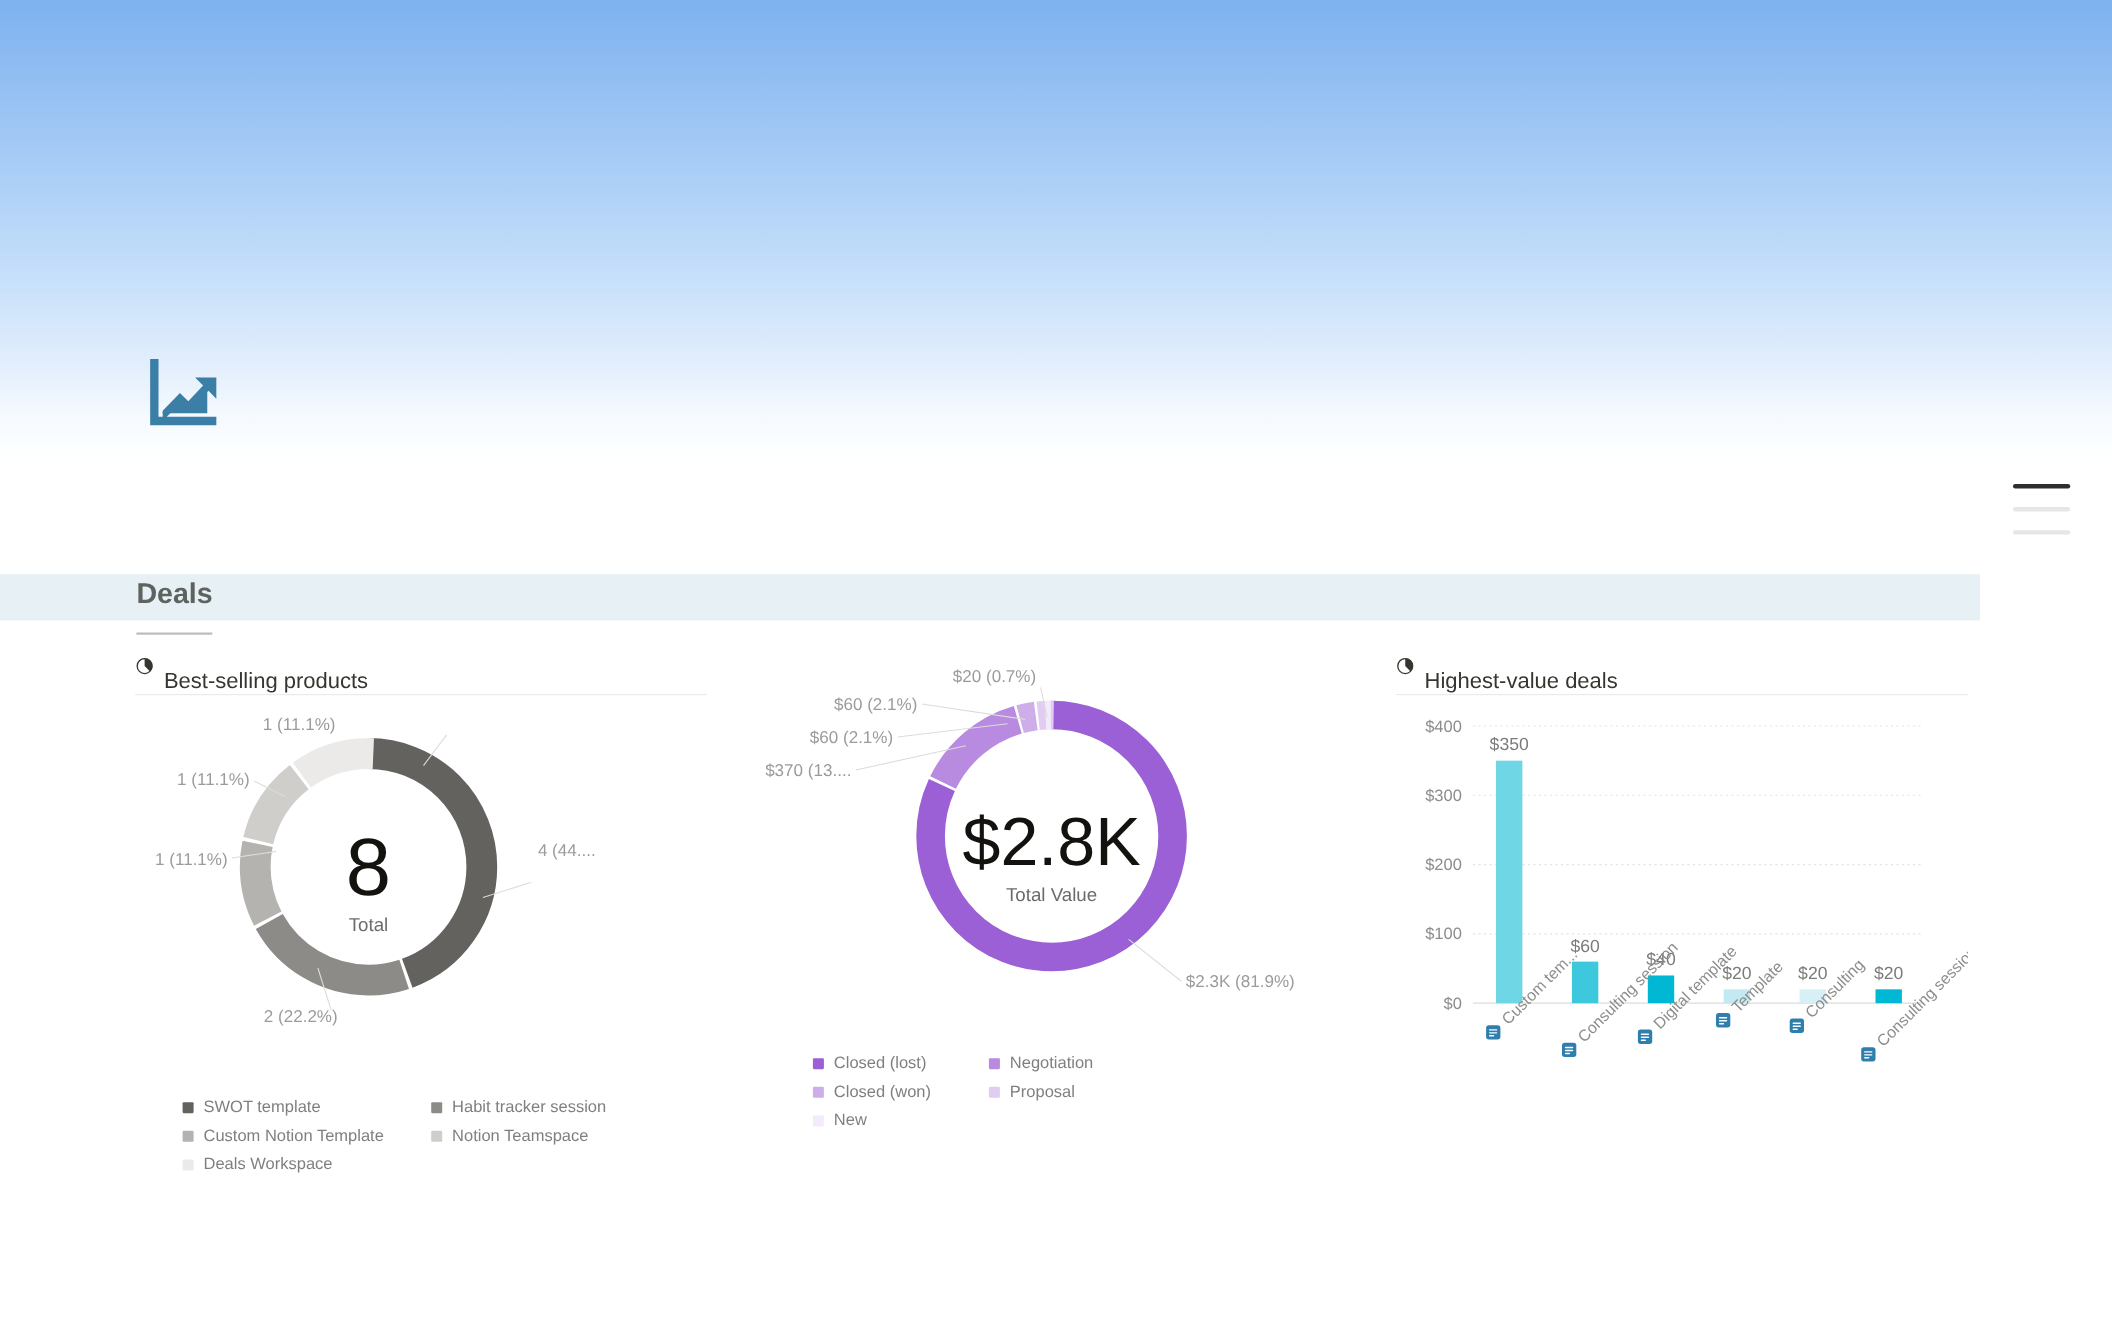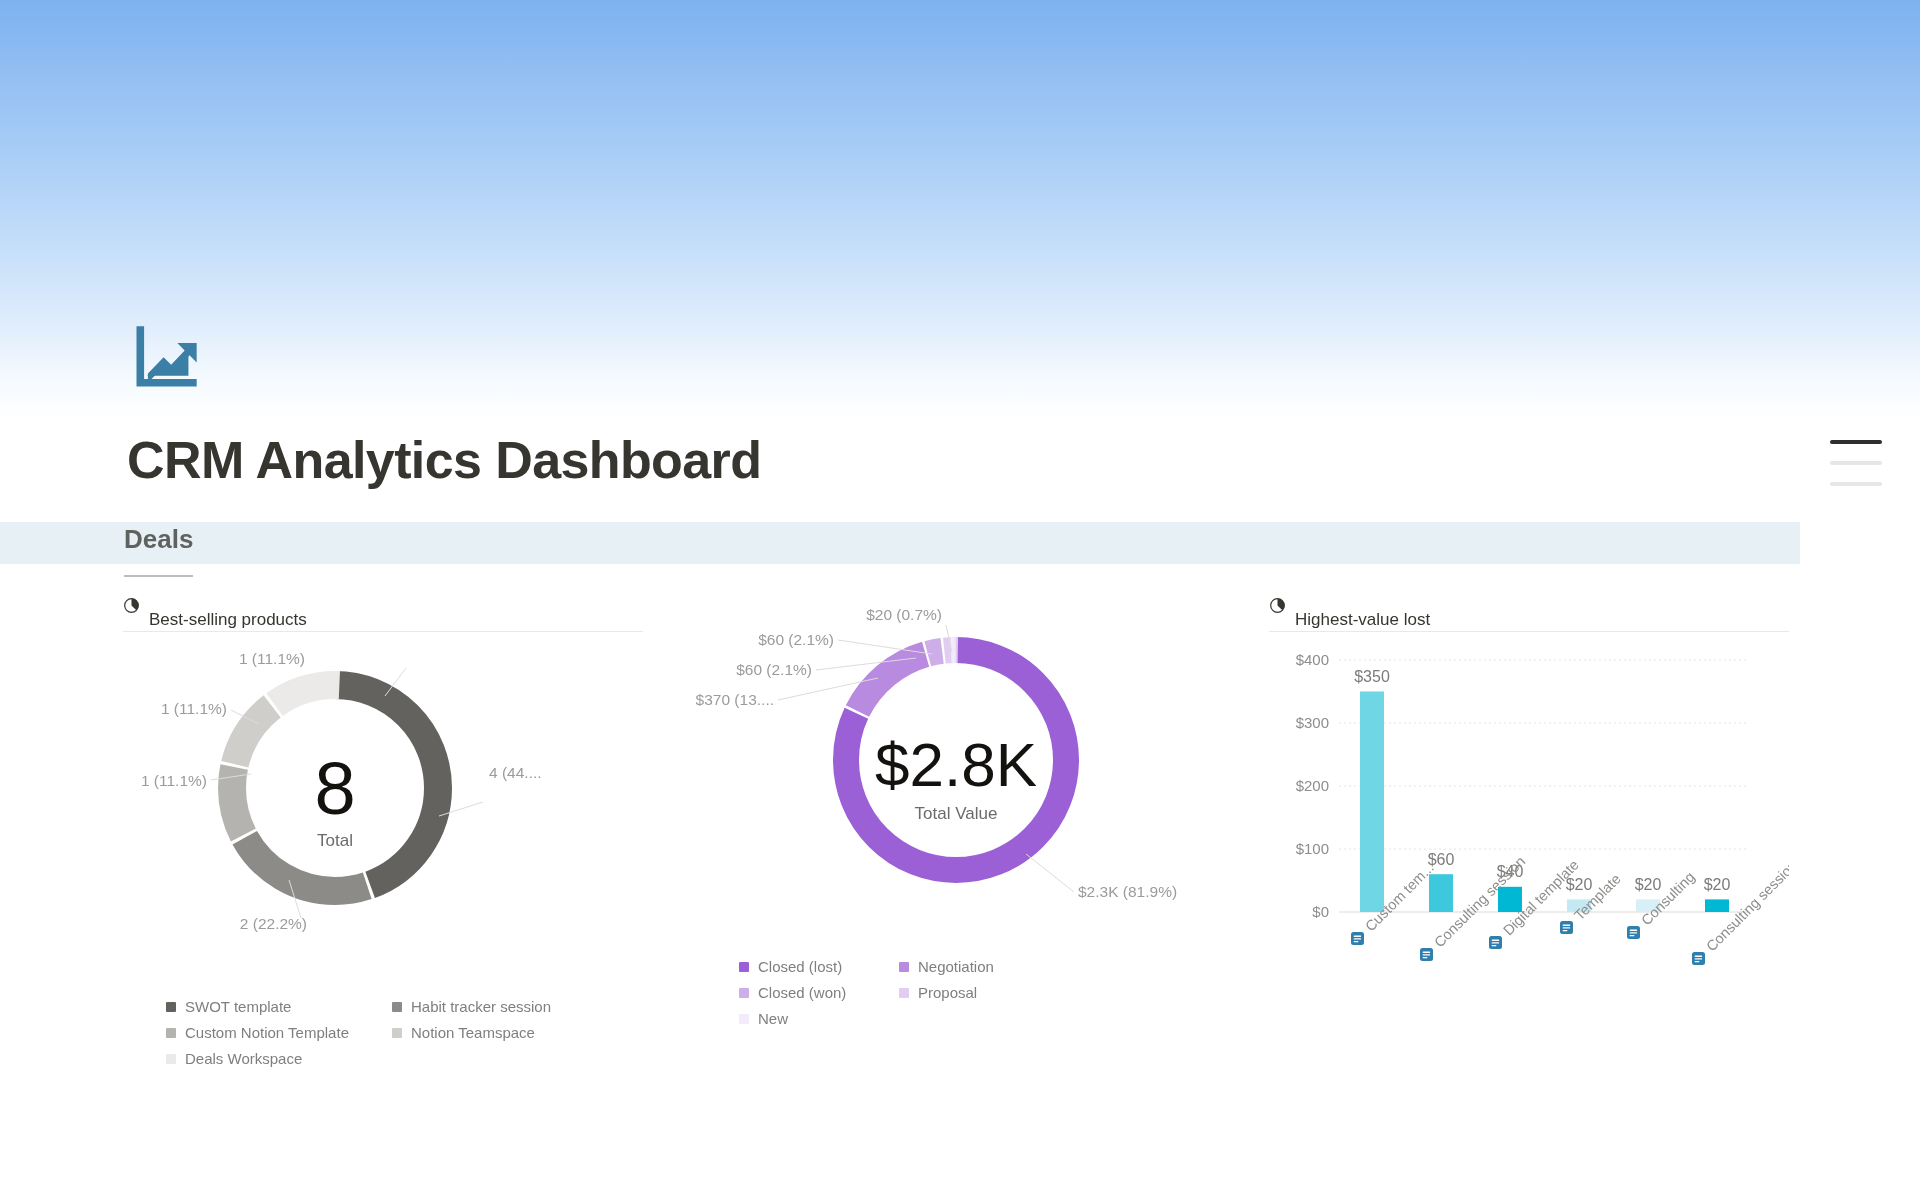--- a/index.html
+++ b/index.html
@@ -101,21 +101,21 @@
 
   .card-head {
     display: flex;
     align-items: center;
     gap: 9px;
     padding-bottom: 12px;
     border-bottom: 1px solid #e9e9e7;
     height: 40px;
   }
   .card-title {
-    font-size: 17px;
+    font-size: 20px;
     color: #37352f;
     white-space: nowrap;
     margin-top: 28px;
   }
   .pie-icon { display: block; width: 17px; height: 17px; flex: none; }
 
   .card-body {
     position: relative;
     height: 372px;
   }
@@ -177,21 +177,20 @@
     <div class="toc-line"></div>
   </div>
 
   <div id="header">
     <svg id="page-icon" viewBox="0 0 24 24">
       <path d="M3 2 L5.4 2 L5.4 18.6 L22 18.6 L22 21 L3 21 Z" fill="#3b7ea6"></path>
       <path d="M20.6 4 L20.6 6.4 L18.0 6.4 L14.0 10.6 L11.6 8.2 L7.0 13.0 L7.0 16.6 L20.6 16.6 L20.6 10.0 L18.9 11.7 L18.9 8.1 L15.3 8.1 Z" fill="#3b7ea6" opacity="0"></path>
       <path d="M6.6 16.9 L11.55 11.75 L13.95 14.15 L18.2 9.6 L15.9 7.3 L22 7.3 L22 13.4 L19.75 11.15 L13.95 17.1 L11.55 14.7 L7.6 18.8 L6.6 18.8 Z" fill="#3b7ea6"></path>
       <path d="M6.4 17.6 L11.55 12.4 L13.95 14.8 L19.4 9.3 L19.4 17.6 Z" fill="#3b7ea6"></path>
     </svg>
-    <div id="page-title">CRM Analytics Dashboard</div>
   </div>
 
   <div id="section-band"></div>
   <div id="section-title">Deals</div>
 
   <div id="charts-row">
 
     <div class="chart-card">
       <div class="card-head">
         <svg class="pie-icon" viewBox="0 0 20 20">
@@ -313,21 +312,21 @@
         </div>
       </div>
     </div>
 
     <div class="chart-card">
       <div class="card-head">
         <svg class="pie-icon" viewBox="0 0 20 20">
           <circle cx="10" cy="10" r="8" fill="none" stroke="#37352f" stroke-width="1.4"></circle>
           <path d="M10 2 A8 8 0 0 1 15.7 15.7 L10 10 Z" fill="#37352f"></path>
         </svg>
-        <div class="card-title">Highest-value lost</div>
+        <div class="card-title">Highest-value deals</div>
       </div>
       <div class="card-body">
         <svg width="520" height="372" viewBox="0 0 520 372">
           <defs>
             <g id="notion-chip">
               <rect x="0" y="0" width="13" height="13" rx="2.5" fill="#2f7fae"></rect>
               <rect x="2.6" y="3.6" width="7.6" height="1.3" rx="0.65" fill="#ffffff"></rect>
               <rect x="2.6" y="6.3" width="7.6" height="1.3" rx="0.65" fill="#ffffff"></rect>
               <rect x="2.6" y="9.0" width="4.8" height="1.3" rx="0.65" fill="#ffffff"></rect>
             </g>

